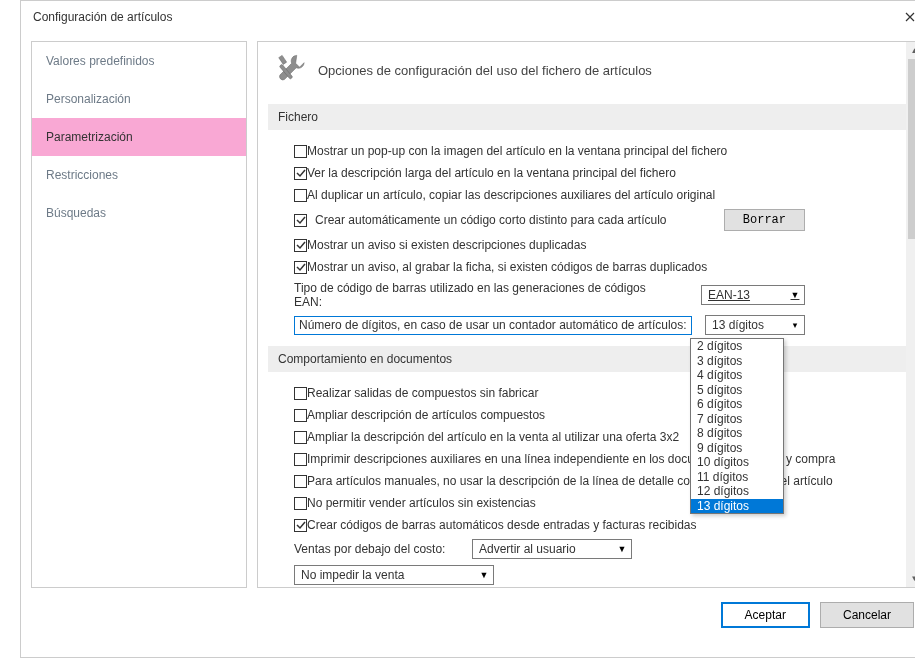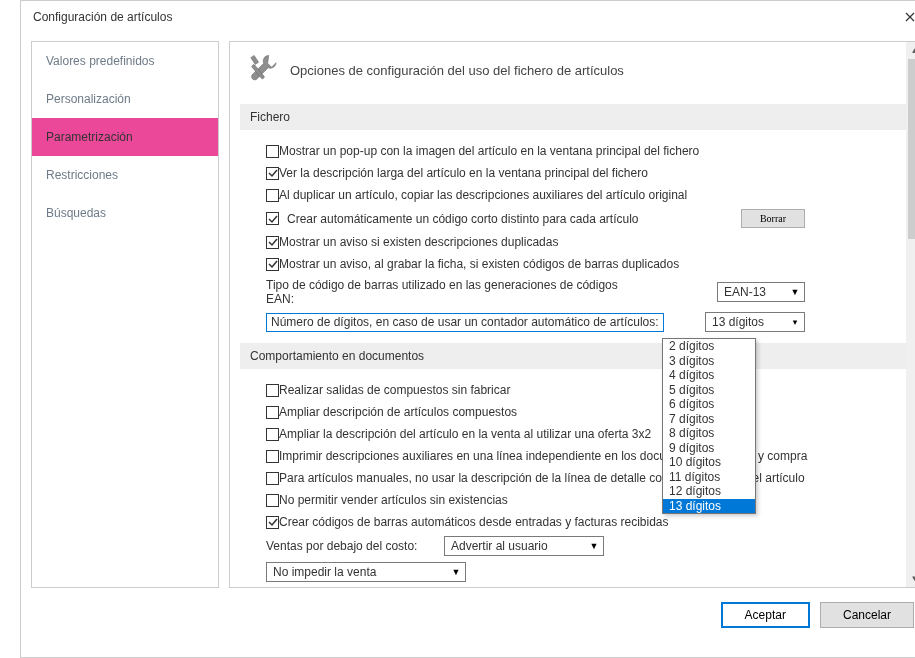--- a/index.html
+++ b/index.html
@@ -2,34 +2,34 @@
 <html><head>
   <meta charset="utf-8">
   <style>
     * { box-sizing: border-box; margin: 0; padding: 0; }
     html, body { width: 915px; height: 658px; font-family: "Segoe UI", Tahoma, sans-serif; font-size: 12px; color: #333; background: #fff; overflow: hidden; }
     .window { width: 100%; height: 100%; display: flex; flex-direction: column; border: 1px solid #ccc; margin-left: 20px; }
     .titlebar { height: 32px; display: flex; align-items: center; justify-content: space-between; padding: 0 8px 0 12px; }
     .titlebar .title { font-size: 12px; }
     .titlebar .close { width: 32px; height: 28px; display: flex; align-items: center; justify-content: center; font-size: 14px; cursor: pointer; }
     .body { flex: 1; padding: 8px 10px 4px 10px; display: flex; gap: 10px; overflow: hidden; }
-    .sidebar { width: 188px; border: 1px solid #ccc; background: #fff; }
+    .sidebar { width: 216px; border: 1px solid #ccc; background: #fff; }
     .sidebar-item { padding: 12px 14px; cursor: pointer; color: #6d7a87; }
-    .sidebar-item.selected { background: #ec4899; color: #333; }
+    .sidebar-item.selected { background: #f9a8d4; color: #333; }
     .main { flex: 1; border: 1px solid #ccc; display: flex; flex-direction: column; position: relative; }
     .main-scroll { flex: 1; overflow-y: auto; padding: 10px 18px 10px 14px; }
     .header-row { display: flex; align-items: center; gap: 10px; margin-bottom: 16px; }
     .tool-icon { width: 36px; height: 36px; flex-shrink: 0; }
     .header-row h2 { font-size: 13px; font-weight: normal; color: #444; }
     .section-header { background: #eeeeee; padding: 6px 10px; margin-left: -4px; margin-right: -8px; margin-bottom: 10px; margin-top: 2px; font-size: 12px; color: #333; }
     .field-row { display: flex; align-items: center; padding: 3px 0 3px 22px; min-height: 22px; }
     .checkbox { width: 13px; height: 13px; border: 1px solid #333; flex-shrink: 0; display: flex; align-items: center; justify-content: center; background: #fff; cursor: pointer; }
     .checkmark { width: 10px; height: 10px; }
     .field-row label { cursor: default; }
-    .btn { border: 1px solid #adadad; background: #e1e1e1; padding: 3px 18px; cursor: pointer; font-size: 10px; font-family: Liberation Serif, serif; }
+    .btn { border: 1px solid #adadad; background: #e1e1e1; padding: 3px 18px; cursor: pointer; font-size: 12px; font-family: Liberation Mono, monospace; }
     .row-flex { display: flex; align-items: center; padding: 3px 0 3px 22px; gap: 8px; }
     .combo { display: inline-flex; align-items: center; justify-content: space-between; border: 1px solid #7a7a7a; background: #fff; height: 20px; padding: 0 2px 0 6px; cursor: pointer; font-size: 12px; }
     .combo .arrow { width: 14px; text-align: center; font-size: 9px; color: #000; }
     .highlighted-label { border: 1px solid #0078d7; padding: 1px 4px 2px 4px; background: #fff; }
     .dropdown { position: absolute; border: 1px solid #767676; background: #fff; z-index: 100; box-shadow: 2px 2px 4px rgba(0,0,0,0.2); }
     .dropdown-item { padding: 0px 6px; font-size: 12px; line-height: 14.5px; cursor: pointer; white-space: nowrap; }
     .dropdown-item.sel { background: #0078d7; color: #fff; }
     .vscroll { position: absolute; right: 0; top: 0; bottom: 0; width: 17px; background: #f0f0f0; }
     .vscroll .arrow-btn { height: 17px; display: flex; align-items: center; justify-content: center; font-size: 8px; color: #606060; }
     .vscroll .thumb { position: absolute; left: 2px; right: 2px; top: 17px; height: 180px; background: #cdcdcd; }
@@ -111,21 +111,21 @@
         <div class="field-row">
           <div class="checkbox">
               <svg class="checkmark" viewBox="0 0 10 10">
                 <path d="M1 5 L4 8 L9 2" stroke="#333" stroke-width="1.5" fill="none"></path>
               </svg>
             </div>
           <label>Mostrar un aviso, al grabar la ficha, si existen códigos de barras duplicados</label>
         </div>
         <div class="row-flex">
           <label style="width:380px">Tipo de código de barras utilizado en las generaciones de códigos EAN:</label>
-          <div class="combo" style="width:88px; margin-left:auto; margin-right:100px;">
+          <div class="combo" style="width:104px; margin-left:auto; margin-right:100px;text-decoration:underline;">
             <span>EAN-13</span>
             <span class="arrow">▼</span>
           </div>
         </div>
         <div class="row-flex" style="position:relative;">
           <label class="highlighted-label">Número de dígitos, en caso de usar un contador automático de artículos:</label>
           <div class="combo" style="width:100px; margin-left:auto; margin-right:100px;">
             <span>13 dígitos</span>
             <span class="arrow">▾</span>
           </div>

